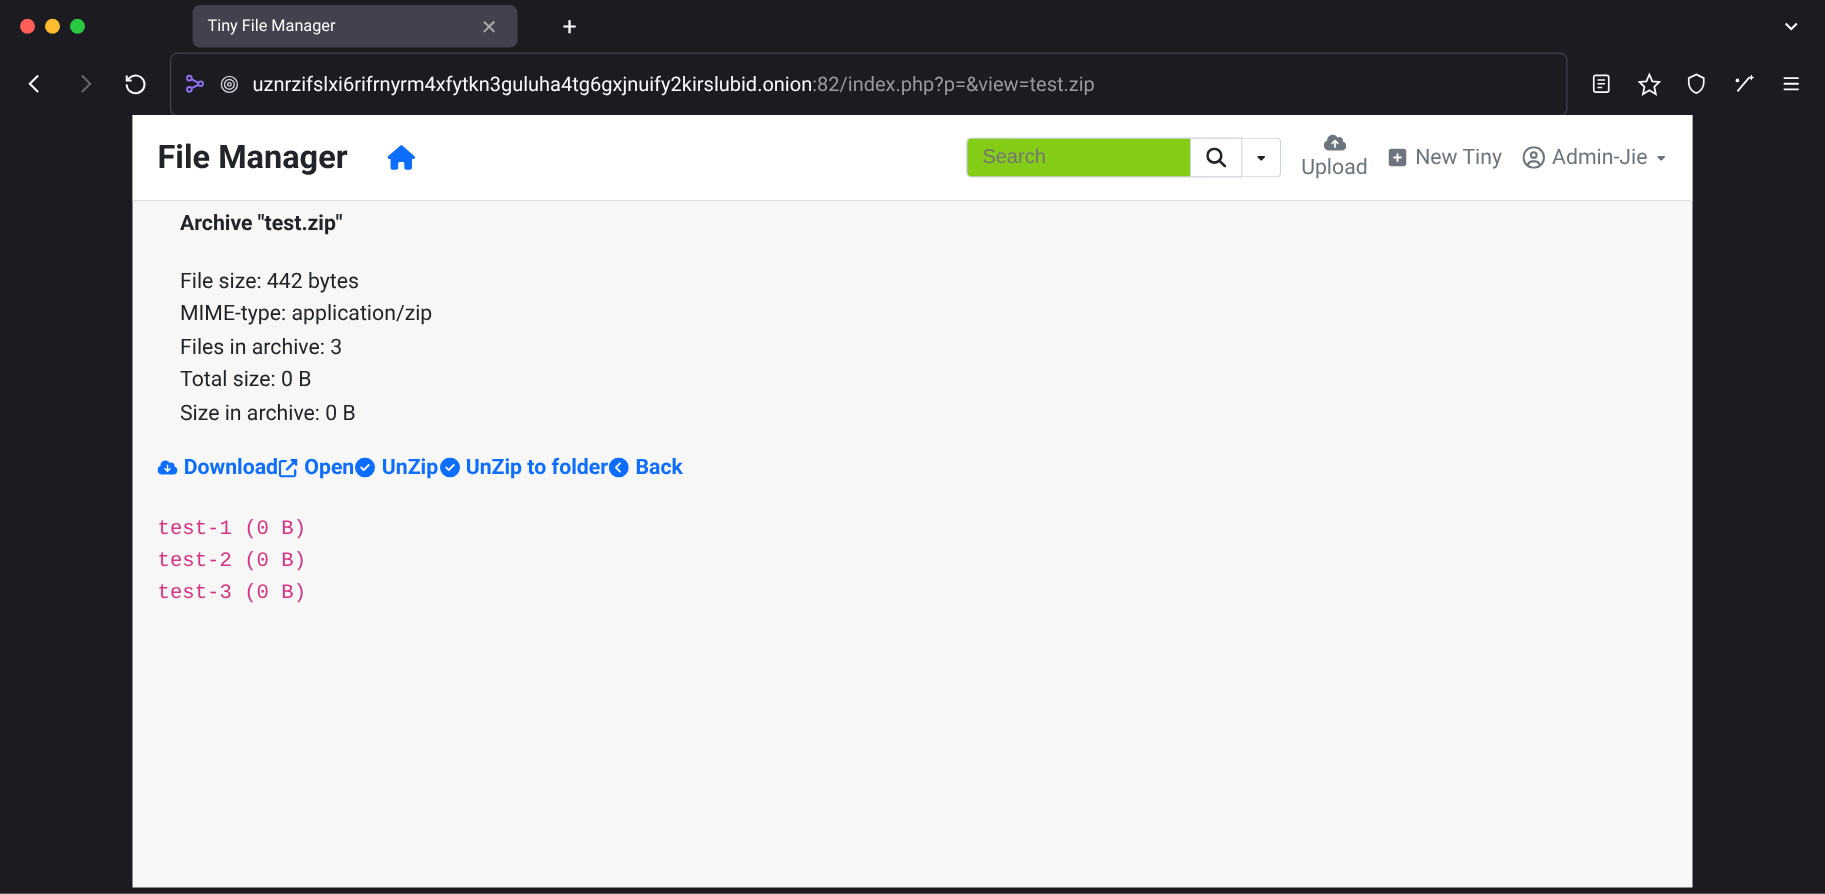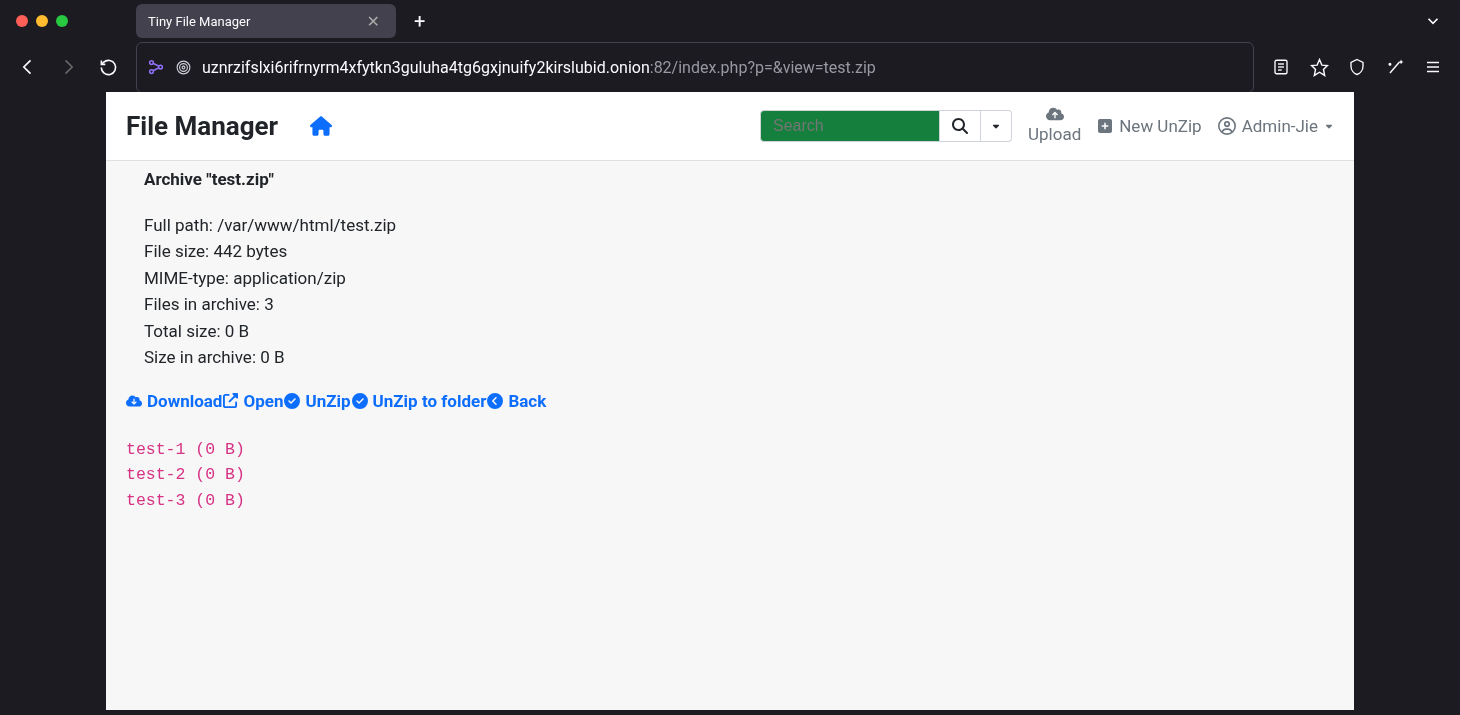--- a/index.html
+++ b/index.html
@@ -16,21 +16,21 @@
     }
     
     .browser-chrome {
       background: #1c1b22;
     }
     .tab-bar {
       display: flex;
       align-items: center;
       height: 42px;
       padding-left: 10px;
-      gap: 8px;
+      gap: 26px;
     }
     .traffic-lights {
       display: flex;
       gap: 8px;
       margin-right: 60px;
       margin-left: 6px;
     }
     .traffic-light {
       width: 12px;
       height: 12px;
@@ -162,21 +162,21 @@
     .search-group {
       display: flex;
       align-items: stretch;
     }
     .search-input {
       border: 1px solid #ced4da;
       border-radius: 4px 0 0 4px;
       padding: 6px 12px;
       font-size: 16px;
       width: 180px;
-      background: #15803d;
+      background: #84cc16;
       color: #212529;
     }
     .search-btn {
       border: 1px solid #ced4da;
       border-left: none;
       background: #fff;
       padding: 6px 12px;
       color: #212529;
       display: flex;
       align-items: center;
@@ -371,38 +371,37 @@
         <div class="nav-link">
           <svg width="18" height="18" viewBox="0 0 640 512" fill="#6c757d">
               <path d="M144 480C64.5 480 0 415.5 0 336c0-62.8 40.2-116.2 96.2-135.9c-.1-2.7-.2-5.4-.2-8.1c0-88.4 71.6-160 160-160c59.3 0 111 32.2 138.7 80.2C409.9 102 428.3 96 448 96c53 0 96 43 96 96c0 12.2-2.3 23.8-6.4 34.6C596 238.4 640 290.1 640 352c0 70.7-57.3 128-128 128H144zm79-217c-9.4 9.4-9.4 24.6 0 33.9s24.6 9.4 33.9 0l39-39V392c0 13.3 10.7 24 24 24s24-10.7 24-24V257.9l39 39c9.4 9.4 24.6 9.4 33.9 0s9.4-24.6 0-33.9l-80-80c-9.4-9.4-24.6-9.4-33.9 0l-80 80z"></path>
             </svg>
           <span>Upload</span>
         </div>
         <div class="nav-link-row">
           <svg width="16" height="16" viewBox="0 0 448 512" fill="#6c757d">
               <path d="M64 32C28.7 32 0 60.7 0 96V416c0 35.3 28.7 64 64 64H384c35.3 0 64-28.7 64-64V96c0-35.3-28.7-64-64-64H64zM200 344V280H136c-13.3 0-24-10.7-24-24s10.7-24 24-24h64V168c0-13.3 10.7-24 24-24s24 10.7 24 24v64h64c13.3 0 24 10.7 24 24s-10.7 24-24 24H248v64c0 13.3-10.7 24-24 24s-24-10.7-24-24z"></path>
             </svg>
-          <span>New UnZip</span>
+          <span>New Tiny</span>
         </div>
         <div class="nav-link-row">
           <svg width="18" height="18" viewBox="0 0 512 512" fill="#6c757d">
               <path d="M406.5 399.6C387.4 352.9 341.5 320 288 320H224c-53.5 0-99.4 32.9-118.5 79.6C69.9 362.2 48 311.7 48 256C48 141.1 141.1 48 256 48s208 93.1 208 208c0 55.7-21.9 106.2-57.5 143.6zm-40.1 32.7C334.4 452.4 296.6 464 256 464s-78.4-11.6-110.5-31.7c7.3-36.7 39.7-64.3 78.5-64.3h64c38.8 0 71.2 27.6 78.5 64.3zM256 512A256 256 0 1 0 256 0a256 256 0 1 0 0 512zm0-272a40 40 0 1 1 0-80 40 40 0 1 1 0 80zm-88-40a88 88 0 1 0 176 0 88 88 0 1 0 -176 0z"></path>
             </svg>
           <span>Admin-Jie</span>
           <svg width="10" height="10" viewBox="0 0 320 512" fill="#6c757d">
               <path d="M137.4 374.6c12.5 12.5 32.8 12.5 45.3 0l128-128c9.2-9.2 11.9-22.9 6.9-34.9s-16.6-19.8-29.6-19.8L32 192c-12.9 0-24.6 7.8-29.6 19.8s-2.2 25.7 6.9 34.9l128 128z"></path>
             </svg>
         </div>
       </div>
     </div>
 
     <div class="file-info-body">
       <div class="archive-title">Archive "test.zip"</div>
 
-      <div class="info-line"><span>Full path: </span><span>/var/www/html/test.zip</span></div>
       <div class="info-line"><span>File size: </span><span>442 bytes</span></div>
       <div class="info-line"><span>MIME-type: </span><span>application/zip</span></div>
       <div class="info-line"><span>Files in archive: </span><span>3</span></div>
       <div class="info-line"><span>Total size: </span><span>0 B</span></div>
       <div class="info-line"><span>Size in archive: </span><span>0 B</span></div>
 
       <div class="action-links">
         <div class="action-link">
           <svg width="16" height="16" viewBox="0 0 640 512" fill="currentColor">
               <path d="M144 480C64.5 480 0 415.5 0 336c0-62.8 40.2-116.2 96.2-135.9c-.1-2.7-.2-5.4-.2-8.1c0-88.4 71.6-160 160-160c59.3 0 111 32.2 138.7 80.2C409.9 102 428.3 96 448 96c53 0 96 43 96 96c0 12.2-2.3 23.8-6.4 34.6C596 238.4 640 290.1 640 352c0 70.7-57.3 128-128 128H144zm79-167l80 80c9.4 9.4 24.6 9.4 33.9 0l80-80c9.4-9.4 9.4-24.6 0-33.9s-24.6-9.4-33.9 0l-39 39V184c0-13.3-10.7-24-24-24s-24 10.7-24 24V318.1l-39-39c-9.4-9.4-24.6-9.4-33.9 0s-9.4 24.6 0 33.9z"></path>

